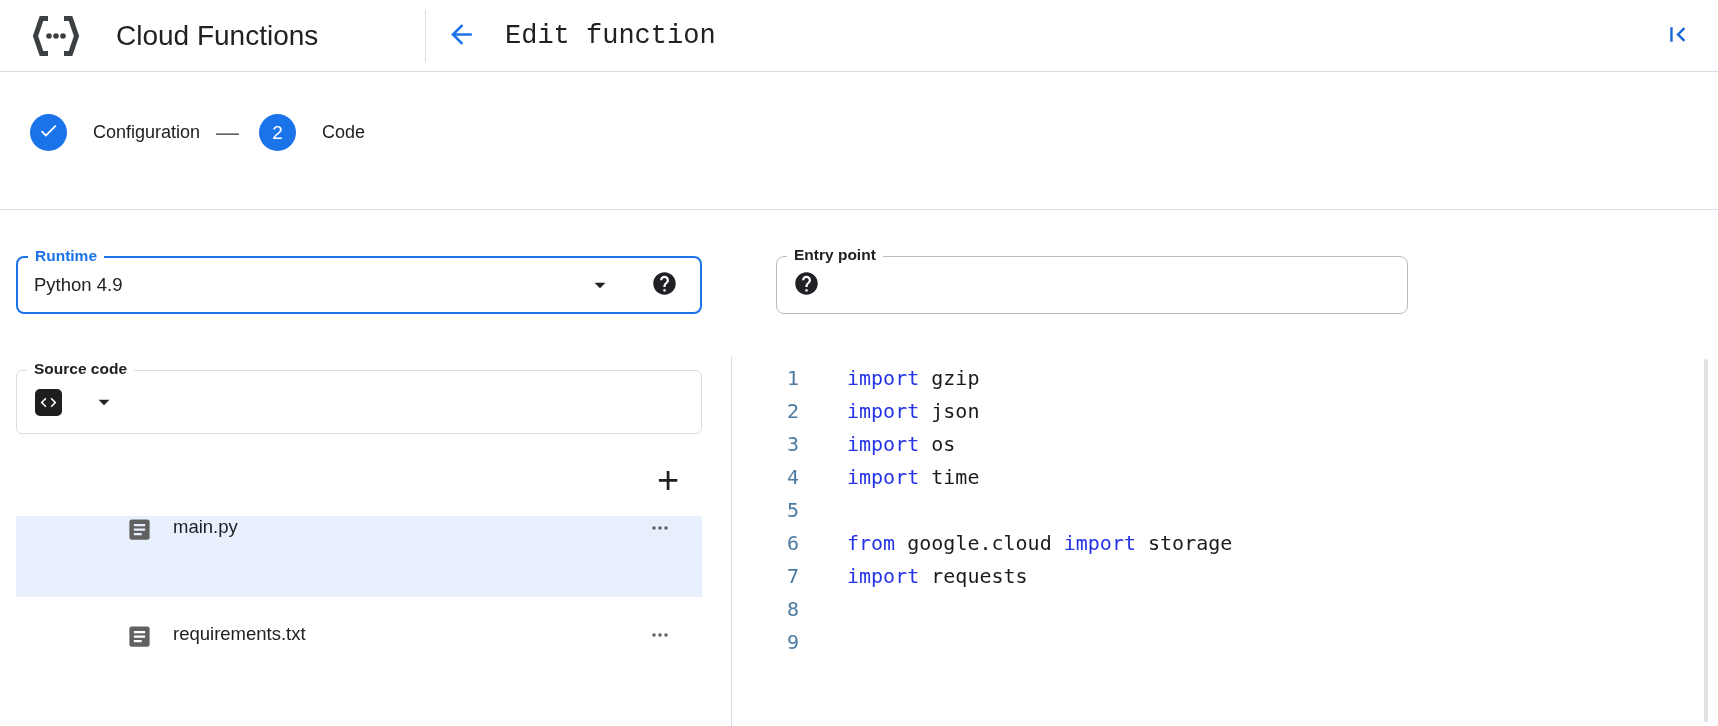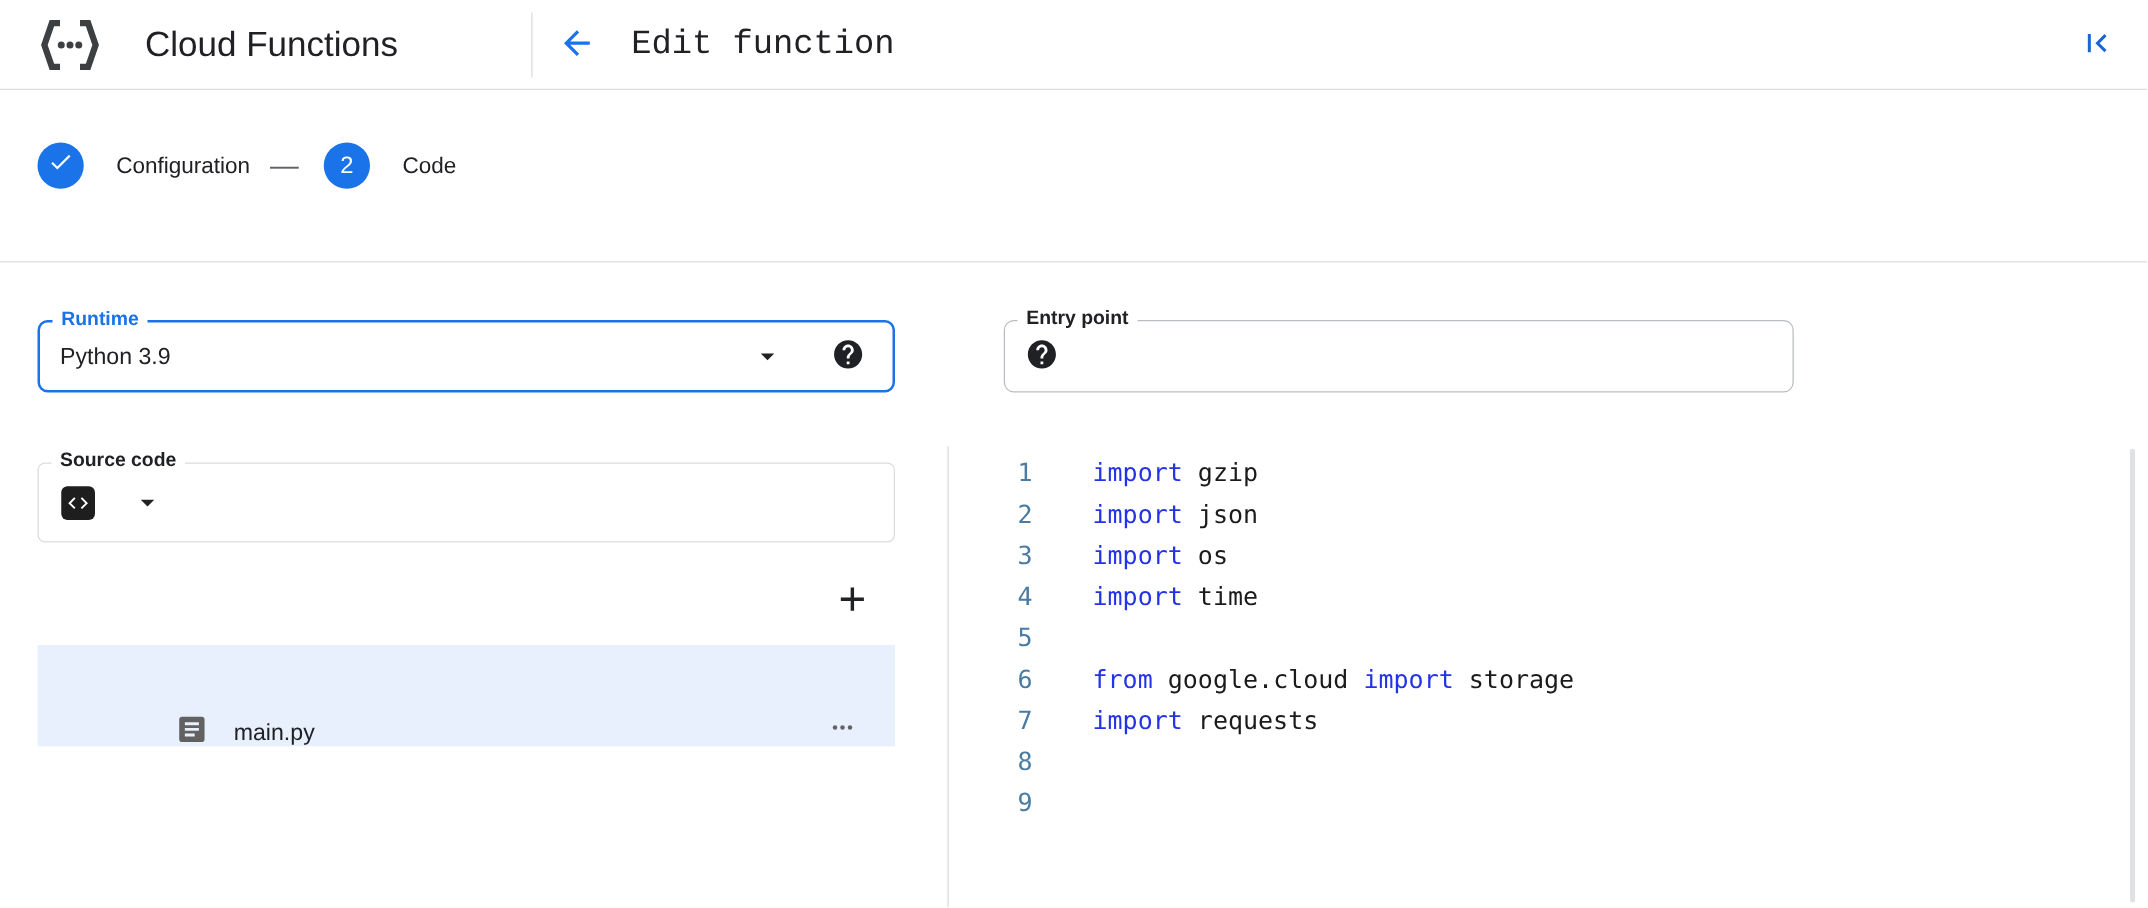--- a/index.html
+++ b/index.html
@@ -38,21 +38,21 @@
   .step-circle {
     width: 37px; height: 37px; border-radius: 50%;
     background: var(--accent, #1a73e8); color: #fff;
     display: flex; align-items: center; justify-content: center;
     font-size: 19px; flex: none;
   }
   .step-label { font-size: 18px; margin-left: 26px; }
   .step-connector { color: #5f6368; font-size: 23px; margin: 0 20px 0 16px; }
 
   
-  .main { display: flex; padding: 46px 0 0 30px; height: 516px; gap: 13px; }
+  .main { display: flex; padding: 46px 0 0 16px; height: 516px; }
   .left-col { width: 686px; flex: none; }
   .right-col { flex: 1; margin-left: 29px; display: flex; flex-direction: column; min-width: 0; }
 
   
   .field {
     position: relative; height: 58px; border-radius: 8px;
     display: flex; align-items: center;
   }
   .field-label {
     position: absolute; top: -11px; left: 10px;
@@ -79,21 +79,21 @@
     margin-right: 29px; flex: none;
   }
   .source-box .caret { margin-right: 0; }
 
   
   .add-row { width: 686px; display: flex; justify-content: flex-end; padding: 26px 14px 0 0; }
   .add-btn { font-size: 38px; font-weight: 400; color: #202124; line-height: 40px; width: 40px; text-align: center; }
   .file-list { margin-top: 16px; }
   .file-row {
     width: 686px; height: 81px; margin-bottom: 26px;
-    display: flex; align-items: flex-end;
+    display: flex; align-items: flex-start;
     padding: 0 30px 0 110px;
   }
   .file-row.selected { background: var(--selected-row-bg, #e8f0fe); }
   .file-icon { display: flex; margin-right: 20px; flex: none; }
   .file-name { font-size: 18.5px; flex: 1; }
   .file-menu { display: flex; }
 
   
   .editor {
     margin-top: 43px; flex: 1; position: relative;
@@ -167,21 +167,21 @@
     <span class="step-label">Code</span>
   </div>
 </section>
 
 <main class="main">
 
   <div class="left-col">
 
     <div class="field runtime-field">
       <span class="field-label">Runtime</span>
-      <span class="field-value">Python 3.9</span>
+      <span class="field-value">Python 4.9</span>
       <span class="caret">
         <svg width="26" height="26" viewBox="0 0 24 24" fill="#202124">
             <path d="M7 10l5 5 5-5z"></path>
           </svg>
       </span>
       <button class="help-btn">
         <span>
           <svg width="27" height="27" viewBox="0 0 24 24" fill="#202124">
               <path d="M12 2C6.48 2 2 6.48 2 12s4.48 10 10 10 10-4.48 10-10S17.52 2 12 2zm1 17h-2v-2h2v2zm2.07-7.75-.9.92C13.45 12.9 13 13.5 13 15h-2v-.5c0-1.1.45-2.1 1.17-2.83l1.24-1.26c.37-.36.59-.86.59-1.41 0-1.1-.9-2-2-2s-2 .9-2 2H8c0-2.21 1.79-4 4-4s4 1.79 4 4c0 .88-.36 1.68-.93 2.25z"></path>
             </svg>
@@ -216,20 +216,35 @@
           </span>
           <span class="file-name">main.py</span>
           <button class="file-menu">
             <span><svg width="24" height="24" viewBox="0 0 24 24" fill="#5f6368">
                 <circle cx="6" cy="12" r="1.8"></circle>
                 <circle cx="12" cy="12" r="1.8"></circle>
                 <circle cx="18" cy="12" r="1.8"></circle>
               </svg></span>
           </button>
         </div>
+        <div class="file-row">
+          <span class="file-icon">
+            <svg width="27" height="27" viewBox="0 0 24 24" fill="#616161">
+              <path d="M19 3H5a2 2 0 0 0-2 2v14a2 2 0 0 0 2 2h14a2 2 0 0 0 2-2V5a2 2 0 0 0-2-2zm-5 14H7v-2h7v2zm3-4H7v-2h10v2zm0-4H7V7h10v2z"></path>
+            </svg>
+          </span>
+          <span class="file-name">requirements.txt</span>
+          <button class="file-menu">
+            <span><svg width="24" height="24" viewBox="0 0 24 24" fill="#5f6368">
+                <circle cx="6" cy="12" r="1.8"></circle>
+                <circle cx="12" cy="12" r="1.8"></circle>
+                <circle cx="18" cy="12" r="1.8"></circle>
+              </svg></span>
+          </button>
+        </div>
       </div>
   </div>
 
   <div class="right-col">
 
     <div class="field entry-field">
       <span class="field-label">Entry point</span>
       <button class="help-btn">
         <span>
           <svg width="27" height="27" viewBox="0 0 24 24" fill="#202124">

